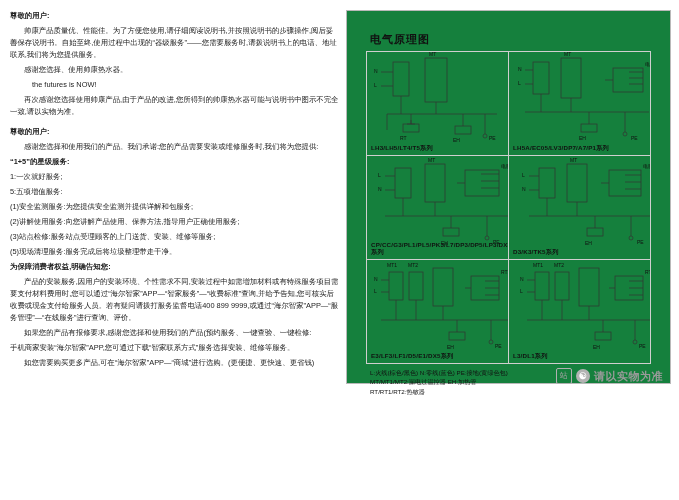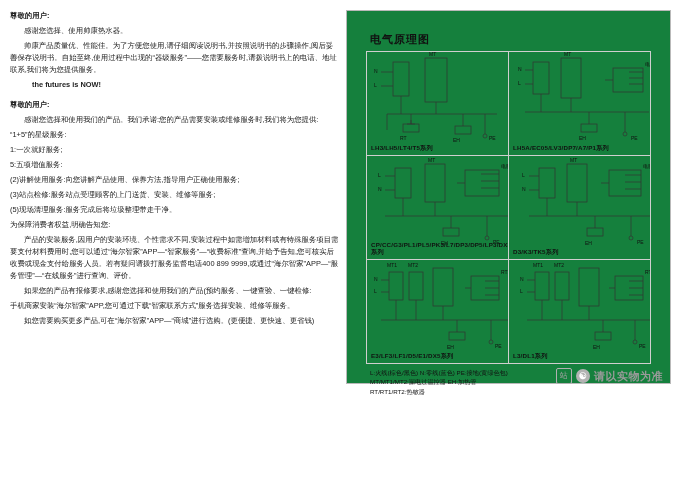--- a/index.html
+++ b/index.html
@@ -30,35 +30,35 @@
     padding-right: 6px;
     box-sizing: border-box;
     font-size: 7.4px;
     line-height: 1.62;
     color: #222;
   }
   .left-col p {
     margin: 0 0 3px 0;
   }
   .bold {
-    font-weight: normal;
+    font-weight: bold;
   }
   .indent {
     text-indent: 14px;
   }
   .heading-line {
     font-weight: bold;
     margin: 0 0 2px 0;
   }
   .spacer {
     height: 5px;
   }
   .future {
     text-indent: 22px;
-    font-weight: bold;
+    font-weight: normal;
     margin: 2px 0 3px 0;
   }
   
   .right-col {
     flex: 1 1 auto;
     border: 1px solid #b9b9b9;
     box-sizing: border-box;
     position: relative;
     padding: 19px;
     background: #15803d;
@@ -142,29 +142,31 @@
     text-align: center;
   }
 </style>
 </head>
 <body>
 
 <div class="page">
 
   <div class="left-col">
     <p class="heading-line">尊敬的用户:</p>
+    <p class="indent">帅康产品质量优、性能佳。为了方便您使用,请仔细阅读说明书,并按照说明书的步骤操作,阅后妥善保存说明书。自始至终,使用过程中出现的“器级服务”——您需要服务时,请拨说明书上的电话、地址联系,我们将为您提供服务。</p>
     <p class="indent">感谢您选择、使用帅康热水器。</p>
-    <p class="indent">帅康产品质量优、性能佳。为了方便您使用,请仔细阅读说明书,并按照说明书的步骤操作,阅后妥善保存说明书。自始至终,使用过程中出现的“器级服务”——您需要服务时,请拨说明书上的电话、地址联系,我们将为您提供服务。</p>
     <p class="future">the futures is NOW!</p>
+    <p class="indent">再次感谢您选择使用帅康产品,由于产品的改进,您所得到的帅康热水器可能与说明书中图示不完全一致,请以实物为准。</p>
     <div class="spacer"></div>
     <p class="heading-line">尊敬的用户:</p>
     <p class="indent">感谢您选择和使用我们的产品。我们承诺:您的产品需要安装或维修服务时,我们将为您提供:</p>
     <p class="bold">“1+5”的星级服务:</p>
     <p>1:一次就好服务;</p>
     <p>5:五项增值服务:</p>
+    <p>(1)安全监测服务:为您提供安全监测并提供详解和包服务;</p>
     <p>(2)讲解使用服务:向您讲解产品使用、保养方法,指导用户正确使用服务;</p>
     <p>(3)站点检修:服务站点受理顾客的上门送货、安装、维修等服务;</p>
     <p>(5)现场清理服务:服务完成后将垃圾整理带走干净。</p>
     <p class="bold">为保障消费者权益,明确告知您:</p>
     <p class="indent">产品的安装服务,因用户的安装环境、个性需求不同,安装过程中如需增加材料或有特殊服务项目需要支付材料费用时,您可以通过“海尔智家”APP—“智家服务”—“收费标准”查询,并给予告知,您可核实后收费或现金支付给服务人员。若有疑问请拨打服务监督电话400 899 9999,或通过“海尔智家”APP—“服务管理”—“在线服务”进行查询、评价。</p>
     <p class="indent">如果您的产品有报修要求,感谢您选择和使用我们的产品(预约服务、一键查验、一键检修:</p>
     <p>手机商家安装“海尔智家”APP,您可通过下载“智家联系方式”服务选择安装、维修等服务。</p>
     <p class="indent">如您需要购买更多产品,可在“海尔智家”APP—“商城”进行选购。(更便捷、更快速、更省钱)</p>
   </div>
 

